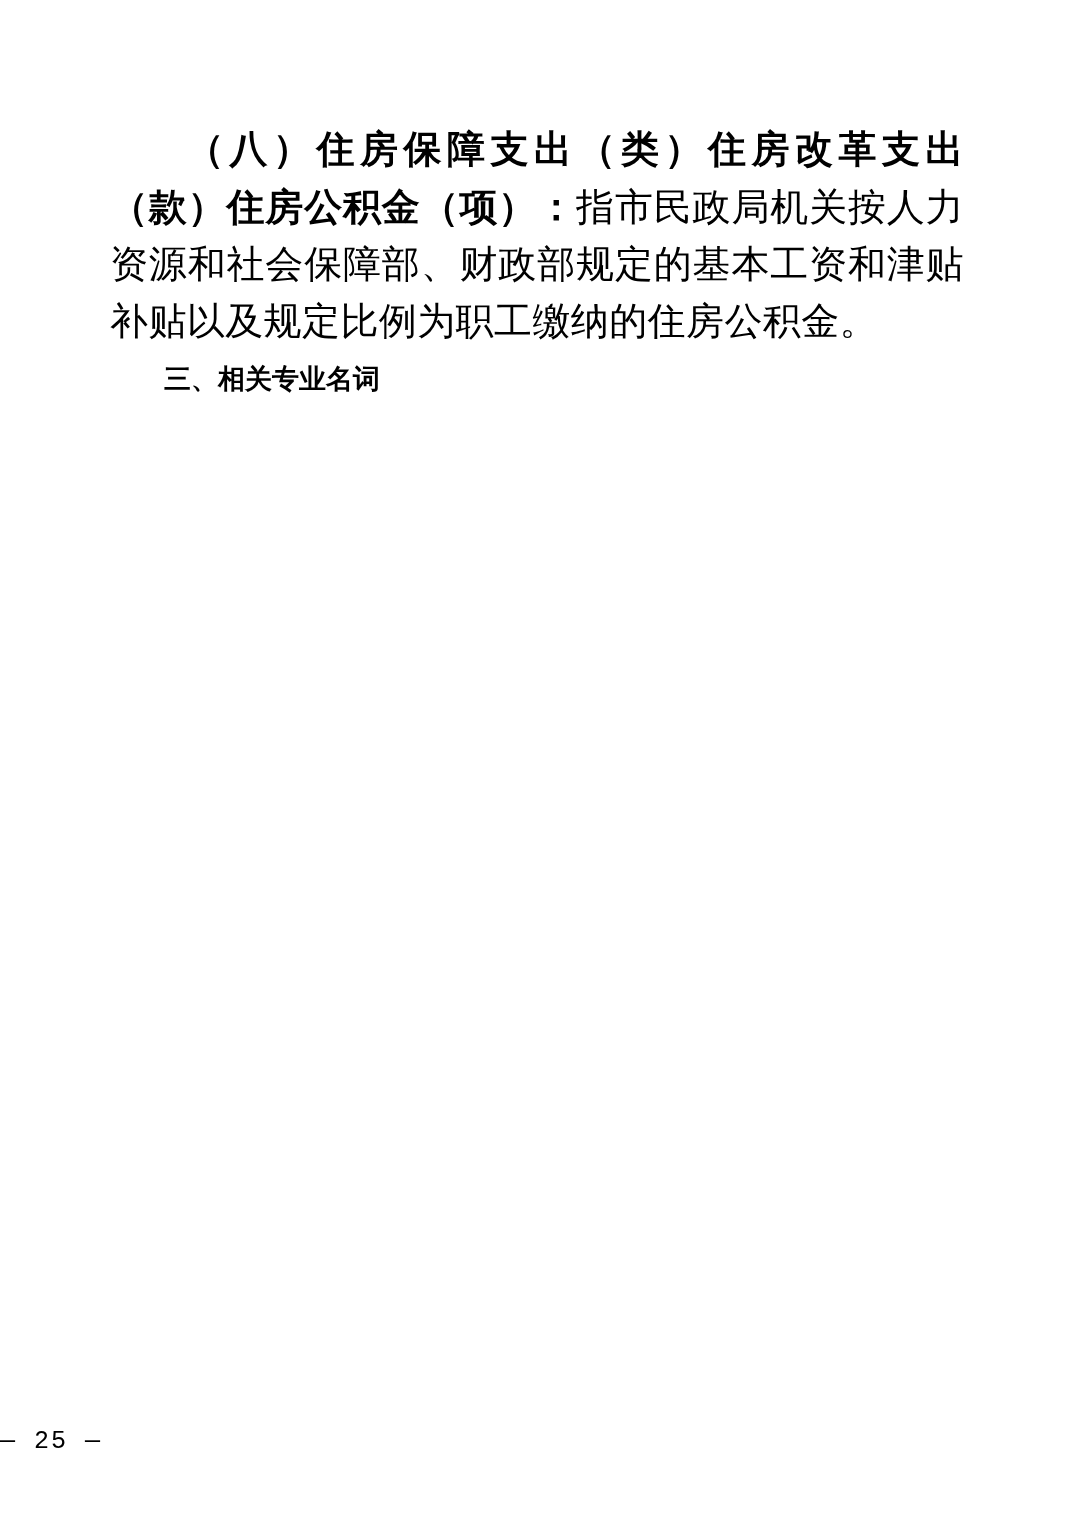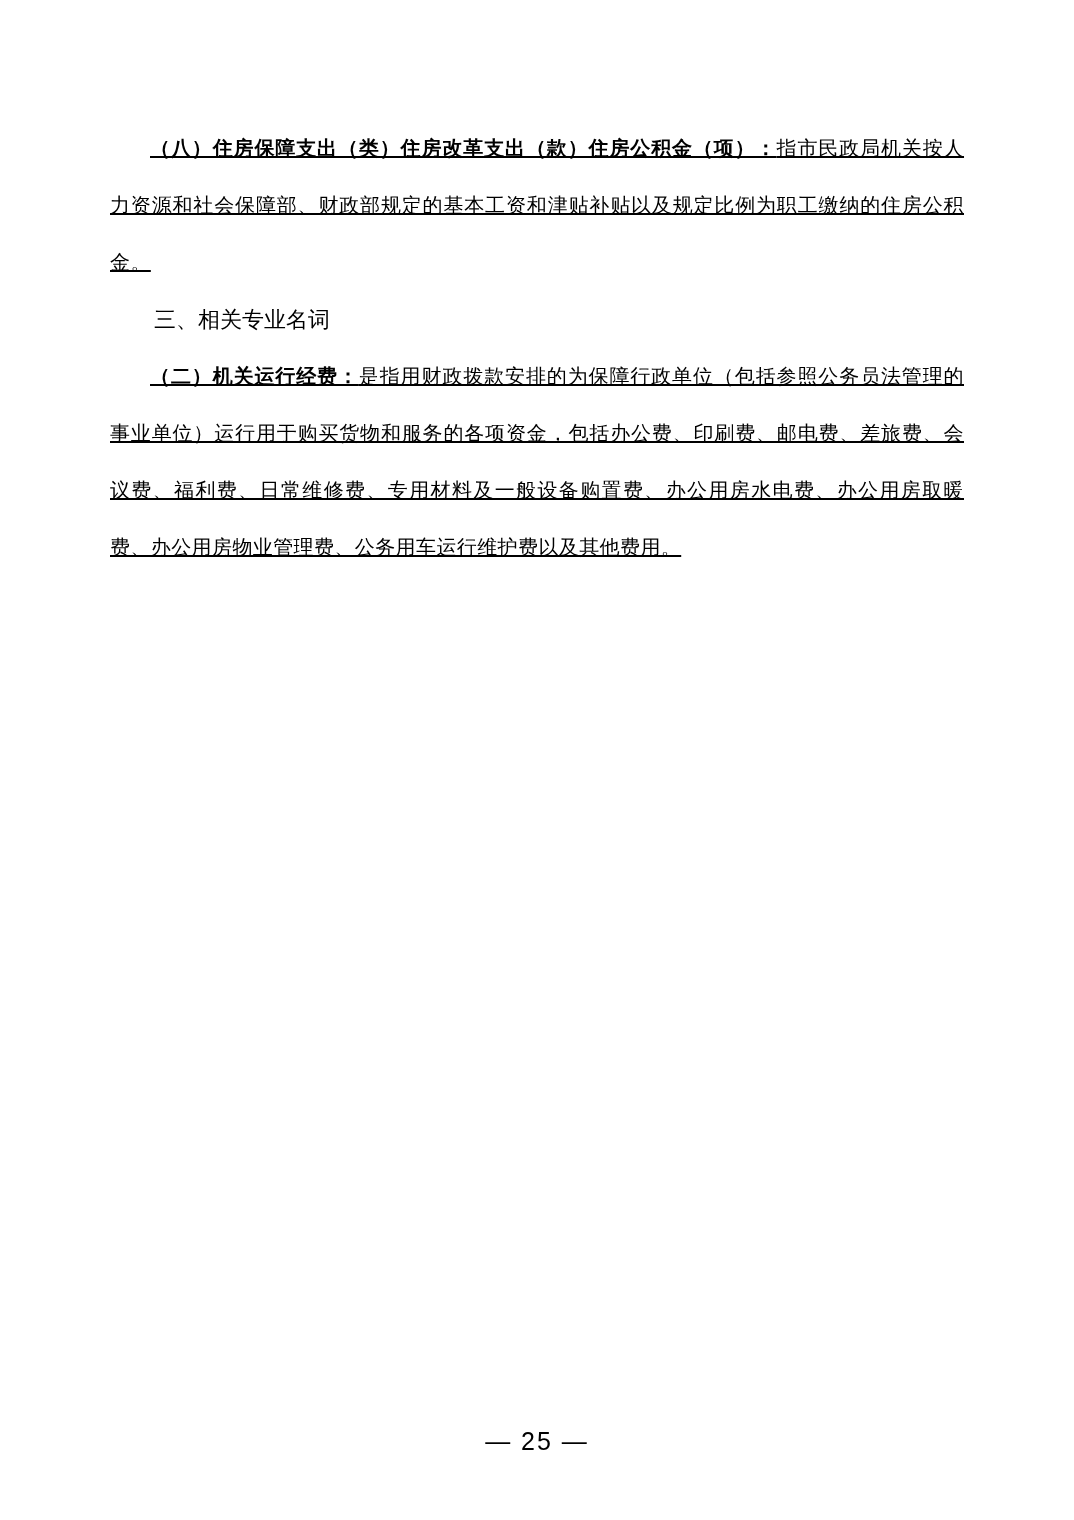--- a/index.html
+++ b/index.html
@@ -18,66 +18,62 @@
   .page {
     width: 1074px;
     height: 1520px;
     box-sizing: border-box;
     padding: 120px 110px 60px 110px;
     position: relative;
     display: flex;
     flex-direction: column;
   }
   .body-text {
-    font-size: 20px;
+    font-size: 38px;
     line-height: 57px;
     text-align: justify;
     text-justify: inter-ideograph;
     letter-spacing: 0.4px;
-    text-decoration: underline;
   }
   .para {
     margin: 0 0 0 0;
     text-indent: 2em;
   }
   .para + .para {
     margin-top: 0;
   }
   .heading-inline {
     font-weight: bold;
     font-family: "DejaVu Serif", "Liberation Serif", serif;
   }
   .section-heading {
-    font-size: 22px;
+    font-size: 27px;
     line-height: 57px;
-    font-weight: normal;
+    font-weight: bold;
     text-indent: 2em;
     margin: 0;
   }
   .footer {
     position: absolute;
     left: 0;
     right: 0;
     bottom: 64px;
-    text-align: center;
+    text-align: left;
     font-size: 25px;
     letter-spacing: 2px;
-    font-family: Liberation Sans, sans-serif;
+    font-family: Liberation Mono, monospace;
   }
 </style>
 </head>
 <body>
 
 <div class="page">
 
   <p class="body-text para">
     <span class="heading-inline">（八）住房保障支出（类）住房改革支出（款）住房公积金（项）：</span><span>指市民政局机关按人力资源和社会保障部、财政部规定的基本工资和津贴补贴以及规定比例为职工缴纳的住房公积金。</span>
   </p>
 
   <h2 class="section-heading">三、相关专业名词</h2>
 
 
-  <p class="body-text para">
-    <span class="heading-inline">（二）机关运行经费：</span><span>是指用财政拨款安排的为保障行政单位（包括参照公务员法管理的事业单位）运行用于购买货物和服务的各项资金，包括办公费、印刷费、邮电费、差旅费、会议费、福利费、日常维修费、专用材料及一般设备购置费、办公用房水电费、办公用房取暖费、办公用房物业管理费、公务用车运行维护费以及其他费用。</span>
-  </p>
 
   <div class="footer">— 25 —</div>
 </div>
 
 </body></html>

